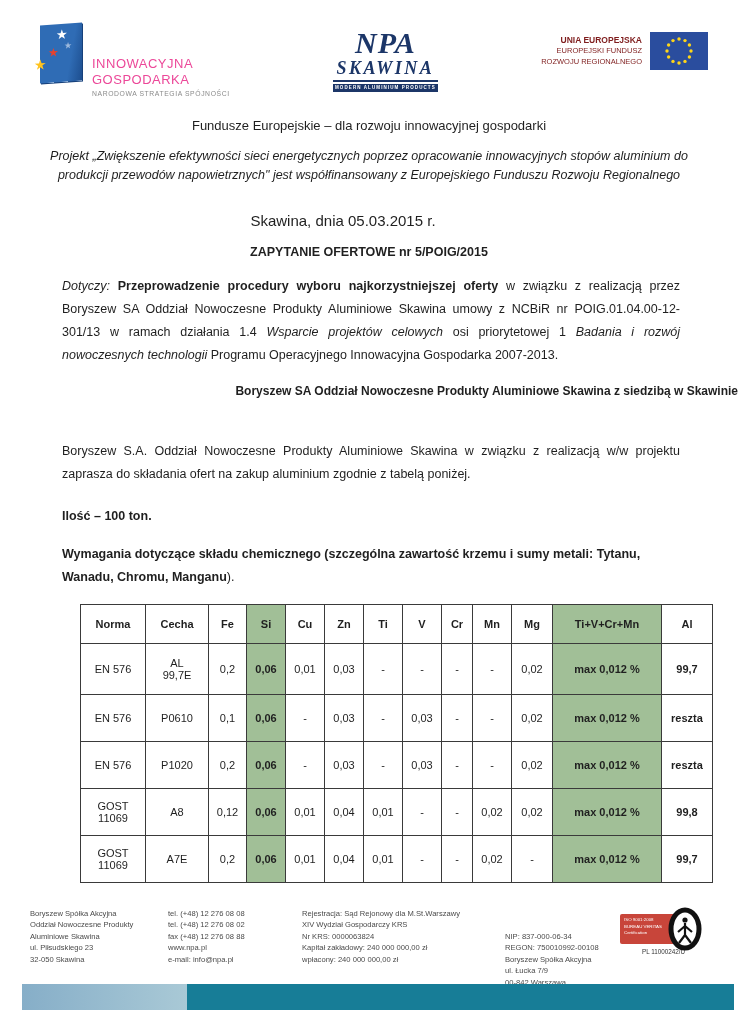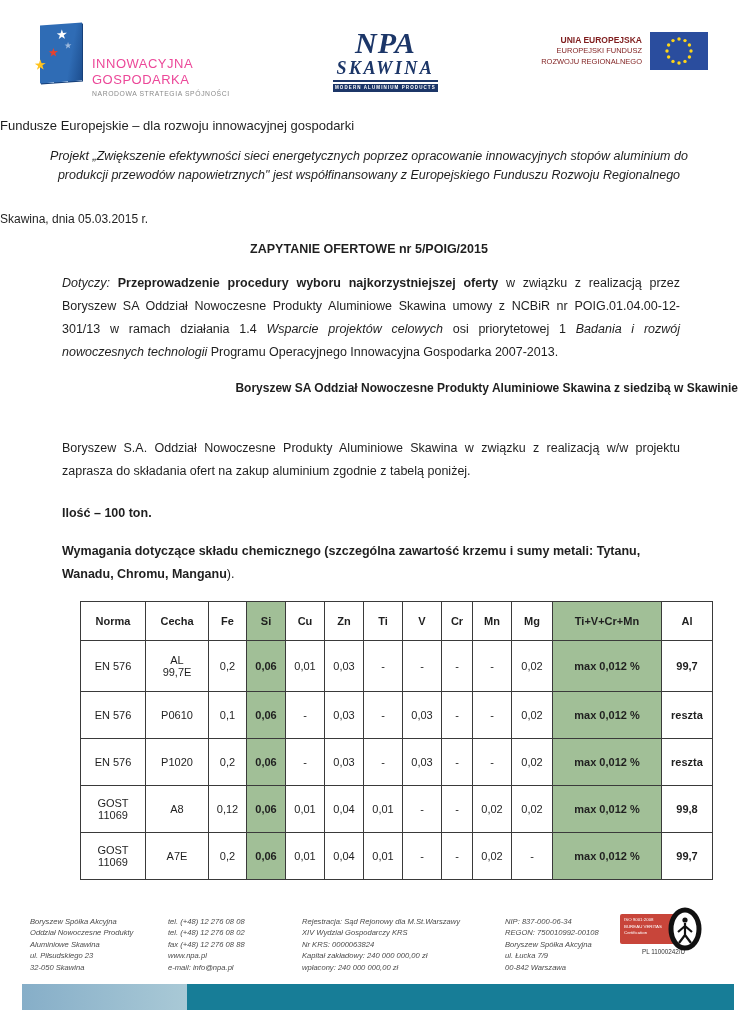--- a/index.html
+++ b/index.html
@@ -24,23 +24,23 @@
   .npa-logo{text-align:center;padding-top:4px;font-family:"Liberation Serif", serif;color:#1c3668;}
   .npa-acronym{font-size:30px;font-weight:bold;font-style:italic;letter-spacing:1px;line-height:1;}
   .npa-city{font-size:18px;font-weight:bold;font-style:italic;letter-spacing:2.5px;border-bottom:2px solid #1c3668;padding-bottom:1px;line-height:1.15;}
   .npa-strip{margin-top:2px;background:#1c3668;color:#ffffff;font-family:"Liberation Sans", sans-serif;font-size:4.5px;letter-spacing:1.1px;padding:1.5px 2px;font-weight:bold;}
   .eu-logo{display:flex;align-items:flex-start;gap:8px;padding-top:8px;}
   .eu-text{text-align:right;color:#7f1d1d;padding-top:3px;}
   .eu-l1{font-size:8.5px;font-weight:bold;line-height:1.35;}
   .eu-l2{font-size:7.5px;line-height:1.35;}
   .eu-flag{display:block;}
   
-  .program-line{margin-top:118px;font-size:13px;}
+  .program-line{margin-top:118px;text-align:center;font-size:13px;}
   .project-statement{margin:14px auto 0;width:645px;text-align:center;font-style:italic;font-size:12.5px;line-height:1.55;}
-  .dateline{margin-top:26px;padding-right:52px;text-align:left;font-size:12px;}
+  .dateline{margin-top:26px;padding-right:52px;text-align:center;font-size:15px;}
   .rfq-title{margin-top:16px;text-align:center;font-weight:bold;font-size:12.5px;}
   .dotyczy{margin:16px 58px 0 62px;text-align:justify;font-size:12.5px;line-height:1.85;}
   .it{font-style:italic;}
   .b{font-weight:bold;}
   .ordering-label{margin-top:11px;text-align:center;font-size:12px;}
   .ordering-party{margin-top:17px;text-align:right;font-weight:bold;font-size:12px;}
   .sec-heading{margin:46px 0 0 90px;font-weight:bold;font-size:14.5px;letter-spacing:.2px;}
   .sec-body{margin:42px 58px 0 62px;text-align:justify;font-size:12.5px;line-height:1.8;}
   .quantity{margin:24px 0 0 62px;font-weight:bold;font-size:12.5px;}
   .requirements{margin:20px 58px 0 62px;font-size:12.5px;line-height:1.8;}
@@ -53,25 +53,25 @@
   table.chem th{font-weight:bold;height:30px;}
   table.chem td{height:38px;}
   table.chem tbody tr:first-child td{height:42px;}
   .green{background:#a1bf97;}
   .bold{font-weight:bold;}
   .col0{width:60px}.col1{width:58px}.col2{width:33px}.col3{width:34px}.col4{width:34px}
   .col5{width:34px}.col6{width:34px}.col7{width:34px}.col8{width:26px}.col9{width:34px}
   .col10{width:36px}.col11{width:104px}.col12{width:46px}
   
   .footer{position:absolute;left:0;top:908px;width:738px;font-size:7.6px;color:#4a4a4a;line-height:1.5;}
-  .fcol{position:absolute;top:8px;font-style:italic;}
+  .fcol{position:absolute;top:0;}
   .fcol1{left:30px;}
   .fcol2{left:168px;}
   .fcol3{left:302px;}
-  .fcol4{left:505px;}
+  .fcol4{left:505px;margin-top:23px;}
   .cert{position:absolute;left:620px;top:6px;width:100px;}
   .cert-box{position:relative;width:72px;height:30px;background:#c8453a;border-radius:2px;color:#ffffff;font-size:4.4px;line-height:1.5;padding:3px 0 0 4px;box-sizing:border-box;}
   .cert-emblem{position:absolute;left:48px;top:-7px;}
   .cert-code{margin-top:3px;font-size:6.3px;color:#333;padding-left:22px;}
   
   .bottom-bar{position:absolute;left:22px;top:984px;width:712px;height:26px;display:flex;}
   .bar-left{width:165px;height:100%;background:linear-gradient(90deg,#86aec8,#a9c9d6);}
   .bar-right{flex:1;height:100%;background:#177d97;}
 </style>
 </head>

